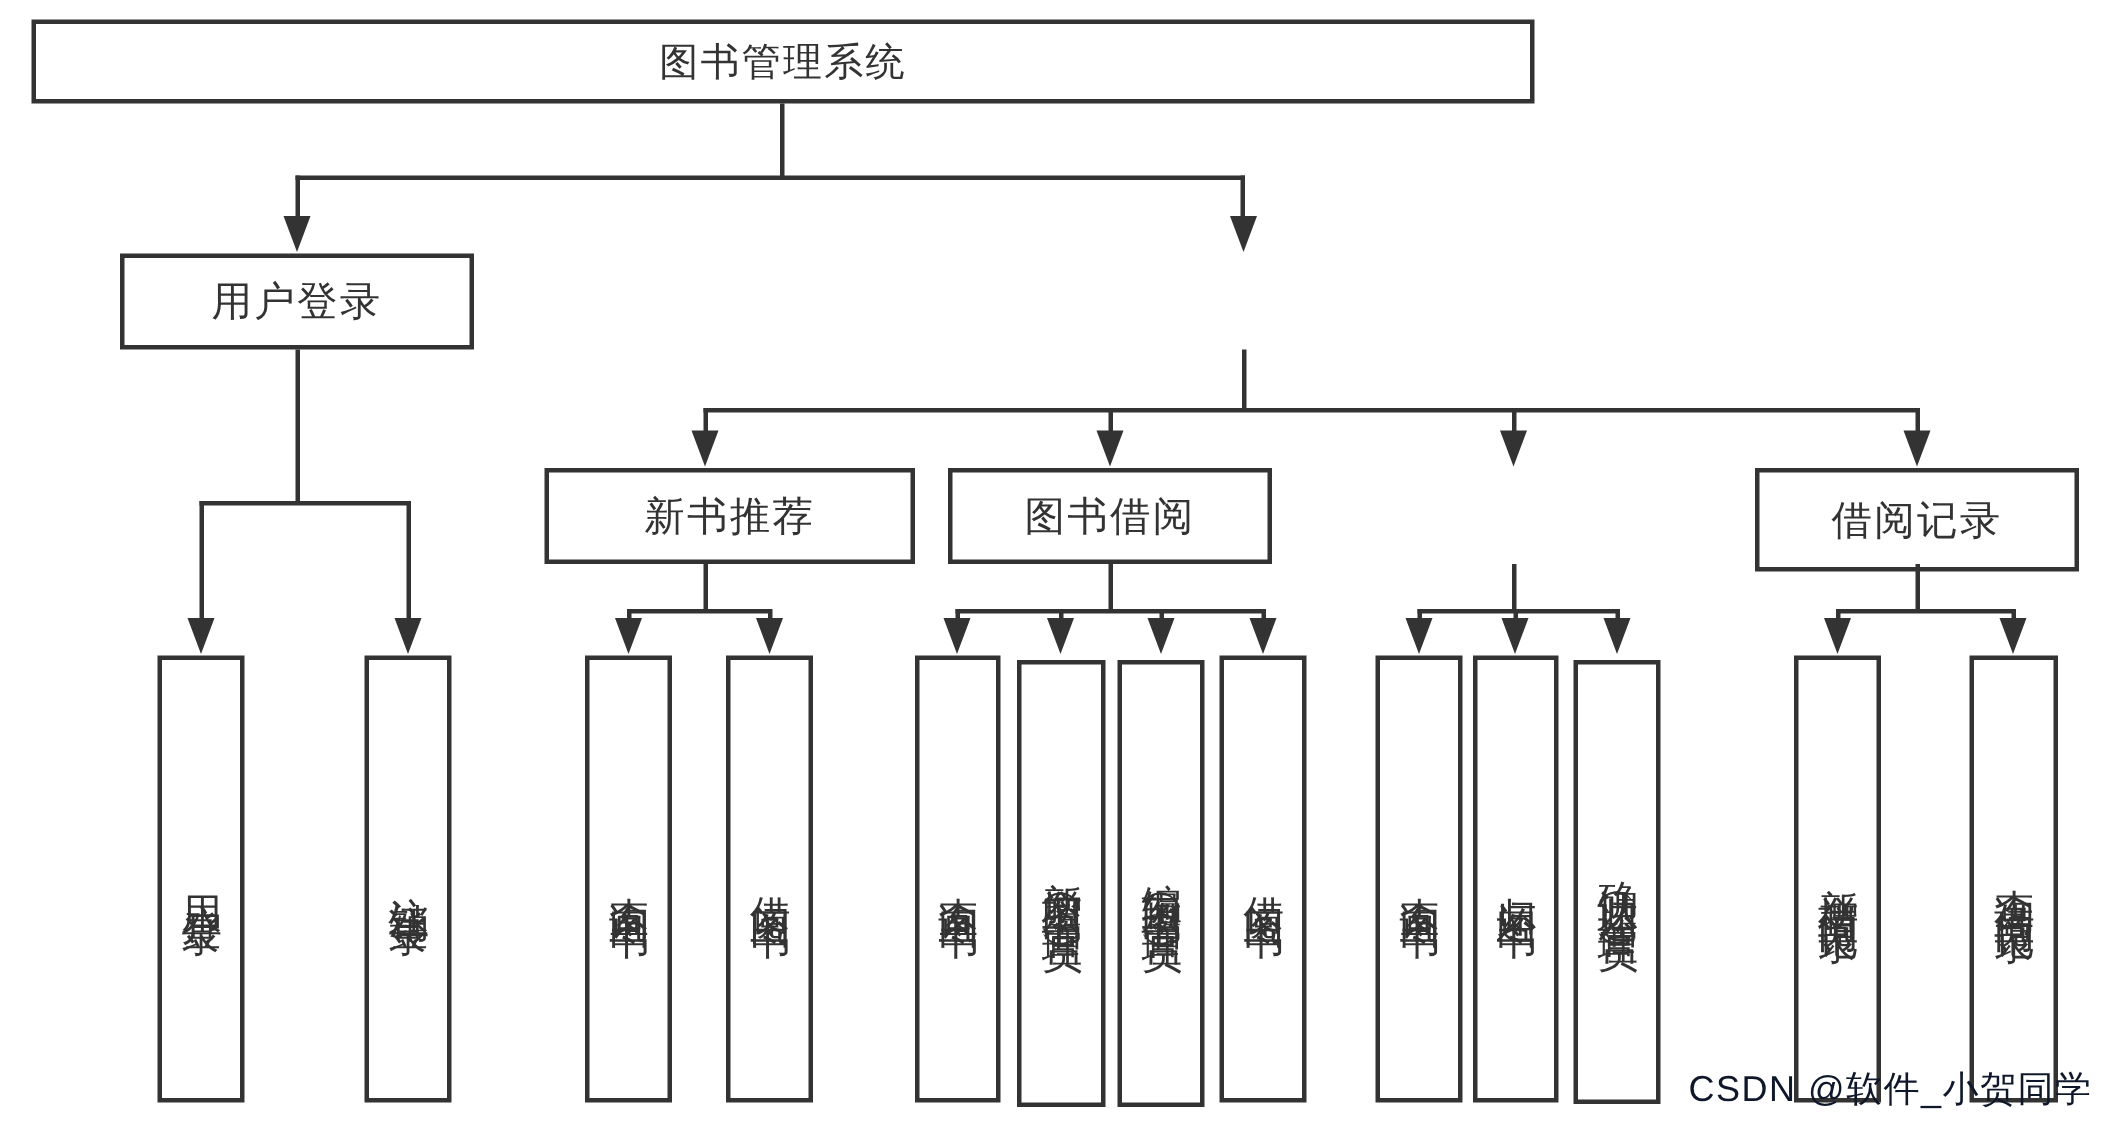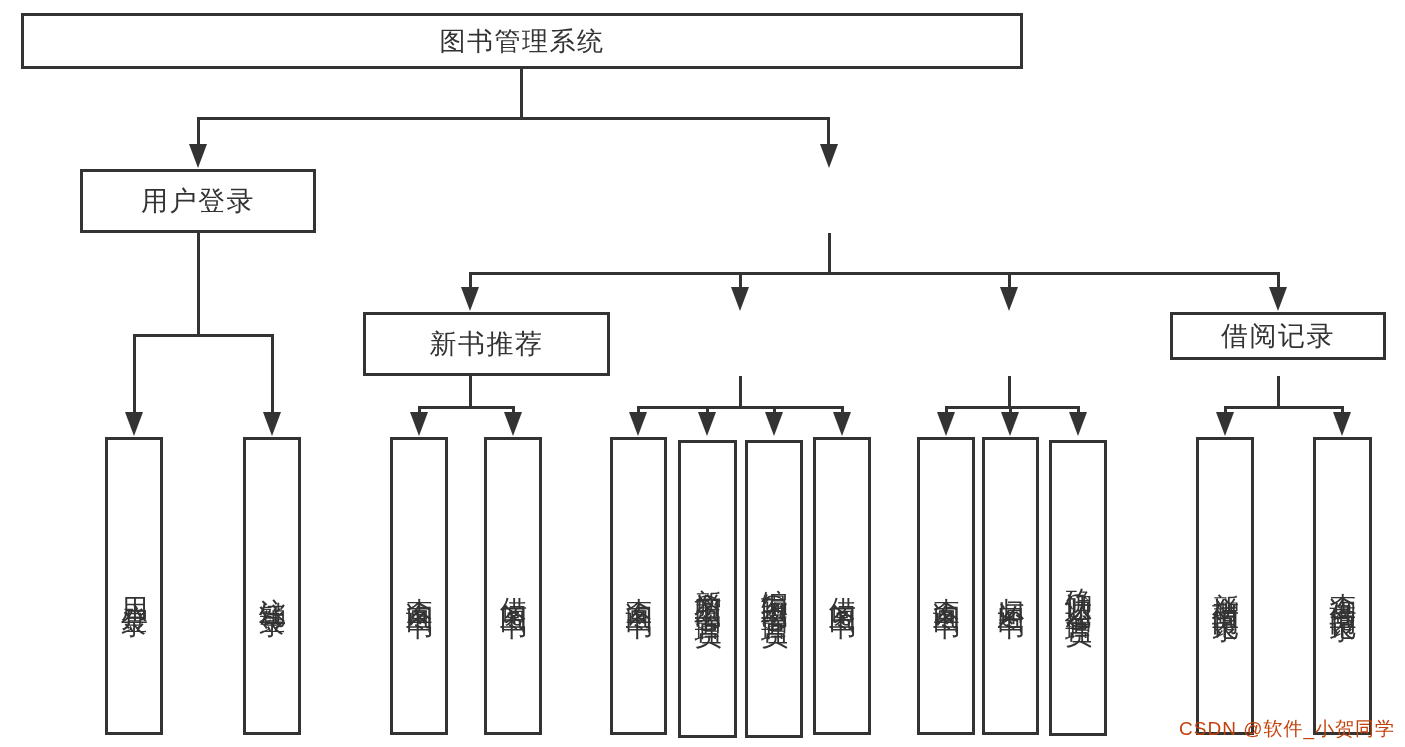--- a/index.html
+++ b/index.html
@@ -20,22 +20,22 @@
     font-size:27px;line-height:1;letter-spacing:5px;color:#333333;
   }
   .vl{position:absolute;width:3px;background:#333333;}
   .hl{position:absolute;height:3px;background:#333333;}
   .ah{
     position:absolute;width:0;height:0;
     border-left:9px solid transparent;border-right:9px solid transparent;
     border-top:24px solid #333333;
   }
   .watermark{
-    position:absolute;right:10px;bottom:5px;font-size:19px;letter-spacing:1px;
-    color:#c2410c;z-index:10;white-space:nowrap;
+    position:absolute;right:10px;bottom:5px;font-size:24px;letter-spacing:1px;
+    color:#0f172a;z-index:10;white-space:nowrap;
   }
 </style>
 </head>
 <body>
 
 <div class="canvas">
 
   <div class="node root" style="left:21px;top:13px;width:1002px;height:56px">图书管理系统</div>
 
   <div class="vl" style="left:520px;top:69px;height:50px"></div>
@@ -59,21 +59,22 @@
   <div class="vl" style="left:469px;top:272px;height:22px"></div>
   <div class="vl" style="left:739px;top:272px;height:22px"></div>
   <div class="vl" style="left:1008px;top:272px;height:22px"></div>
   <div class="vl" style="left:1277px;top:272px;height:22px"></div>
   <div class="ah" style="left:461px;top:287px"></div>
   <div class="ah" style="left:731px;top:287px"></div>
   <div class="ah" style="left:1000px;top:287px"></div>
   <div class="ah" style="left:1269px;top:287px"></div>
 
   <div class="node" style="left:363px;top:312px;width:247px;height:64px">新书推荐</div>
-  <div class="node" style="left:1170px;top:312px;width:216px;height:48px">借阅记录</div>
+  <div class="node" style="left:632px;top:312px;width:216px;height:64px">图书借阅</div>
+  <div class="node" style="left:1170px;top:312px;width:216px;height:69px">借阅记录</div>
 
   <div class="vl" style="left:469px;top:376px;height:32px"></div>
   <div class="hl" style="left:418px;top:406px;width:96px"></div>
   <div class="vl" style="left:418px;top:406px;height:10px"></div>
   <div class="vl" style="left:512px;top:406px;height:10px"></div>
   <div class="ah" style="left:410px;top:412px"></div>
   <div class="ah" style="left:504px;top:412px"></div>
 
   <div class="vl" style="left:739px;top:376px;height:32px"></div>
   <div class="hl" style="left:637px;top:406px;width:206px"></div>

